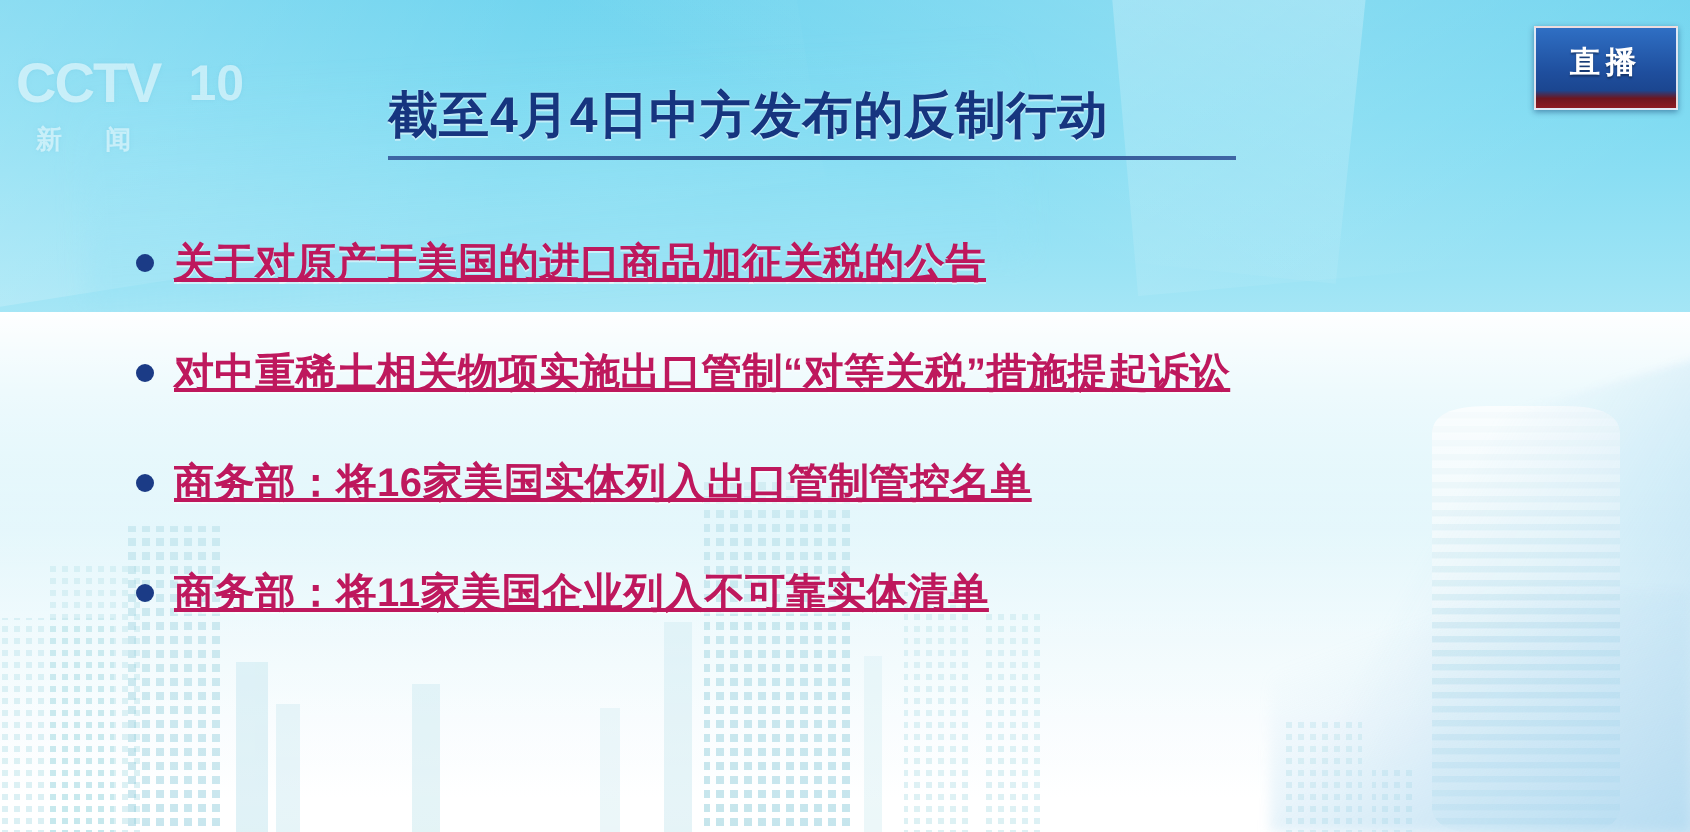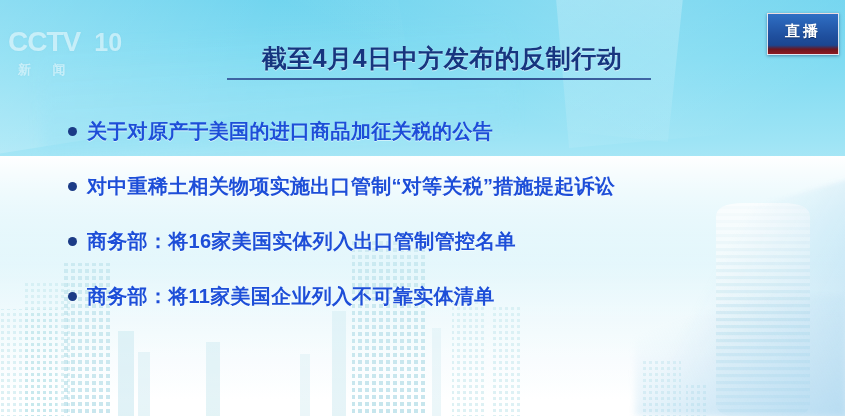--- a/index.html
+++ b/index.html
@@ -158,24 +158,23 @@
     font-weight: bold;
     color: #ffffff;
     letter-spacing: 3px;
     margin-bottom: 5px;
     text-shadow: 0 1px 1px rgba(0,0,0,0.35);
   }
 
   
   .headline-wrap {
     position: absolute;
-    left: 227px;
+    left: 194px;
     top: 43px;
     width: 430px;
-    text-align: center;
   }
   .headline {
     font-size: 25px;
     font-weight: bold;
     letter-spacing: 0.5px;
     color: #16357f;
     white-space: nowrap;
     line-height: 1.25;
     text-shadow:
       0 1px 0 rgba(255,255,255,0.45),
@@ -205,24 +204,25 @@
     width: 9px;
     height: 9px;
     border-radius: 50%;
     background: #1b3b86;
     margin-right: 10px;
     flex: 0 0 auto;
   }
   .bullet-text {
     font-size: 20px;
     font-weight: bold;
-    color: #1d4ed8;
+    color: #be185d;
     white-space: nowrap;
     letter-spacing: 0.3px;
     text-shadow: 0 1px 0 rgba(255,255,255,0.5);
+    text-decoration: underline;
   }
 </style>
 </head>
 <body>
 
 <div id="screen">
 
   <div class="bg-base"></div>
   <div class="bg-pane pane-a"></div>
   <div class="bg-pane pane-b"></div>

